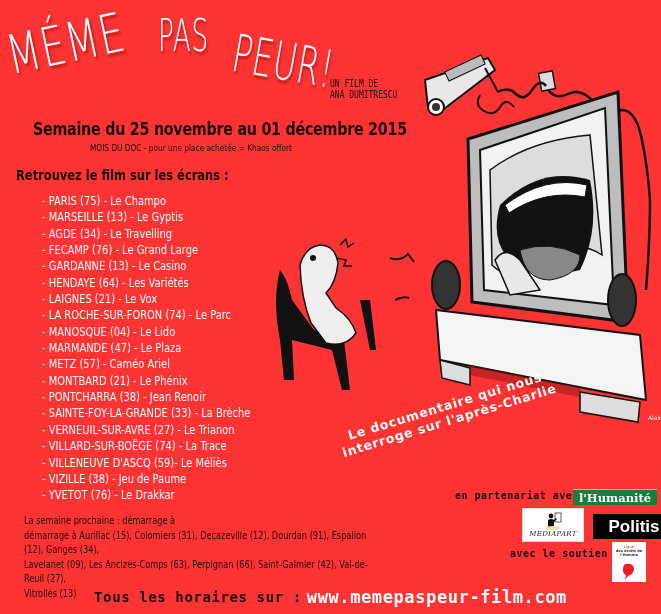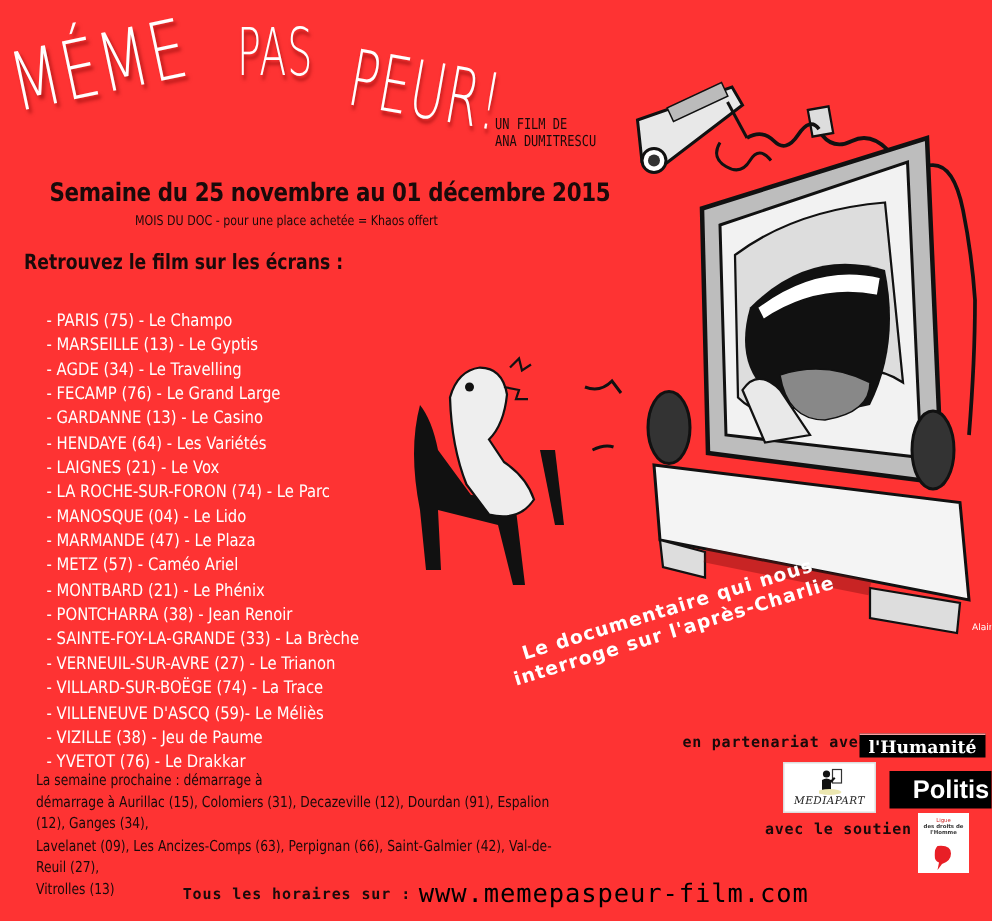--- a/index.html
+++ b/index.html
@@ -48,23 +48,22 @@
       transform: scaleX(0.82); transform-origin: left top;
     }
     .find {
       left: 16px; top: 167px;
       font-size: 14px; font-weight: bold;
       transform: scaleX(0.82); transform-origin: left top;
       white-space: nowrap;
     }
 
     .cinema-list {
-      left: 31px; top: 193px;
+      left: 42px; top: 193px;
       list-style: none;
-      margin-top: 12px;
     }
     .cinema-list li {
       color: #fff;
       font-size: 11.5px;
       height: 16.35px;
       line-height: 16px;
       white-space: nowrap;
       transform: scaleX(0.86); transform-origin: left center;
     }
 
@@ -87,21 +86,21 @@
 
     .partner-label {
       left: 455px; top: 490px;
       font-family: "DejaVu Sans Mono", monospace;
       font-weight: bold; font-size: 10px;
       letter-spacing: 0.5px;
       white-space: nowrap;
     }
     .humanite {
       left: 573px; top: 489px; width: 84px; height: 16px;
-      background: #000000;
+      background: #15803d;
       color: #fff;
       font-family: "DejaVu Serif", serif; font-weight: bold;
       font-size: 11.5px; line-height: 16px; text-align: center;
       border-top: 1px solid #f9a0a0;
     }
     .mediapart {
       left: 522px; top: 508px; width: 62px; height: 34px;
       background: #fff;
       border: 1px solid #ddd;
       font-style: italic;
@@ -135,27 +134,27 @@
       font-size: 3.6px; line-height: 4px; text-align: center; color: #cc2222;
     }
     .ldh .ldh-mark { position: absolute; left: 11px; top: 20px; width: 12px; height: 18px; }
 
     .footer {
       left: 0; right: 0; top: 586px;
       text-align: center; white-space: nowrap;
     }
     .footer .f-label {
       font-family: "DejaVu Sans Mono", monospace;
-      font-size: 10px; font-weight: bold; letter-spacing: 0.6px;
+      font-size: 14px; font-weight: bold; letter-spacing: 0.6px;
       vertical-align: middle;
     }
     .footer .f-url {
       font-family: "DejaVu Sans Mono", monospace;
-      font-size: 17px; font-weight: normal; letter-spacing: 0.6px;
-      vertical-align: middle; color: #000000;
+      font-size: 17px; font-weight: bold; letter-spacing: 0.6px;
+      vertical-align: middle; color: #ffffff;
     }
 
     svg { display: block; }
   </style>
 </head>
 <body>
 
 <div class="title-word t1">MÉME</div>
 <div class="title-word t2">PAS</div>
 <div class="title-word t3">PEUR!</div>

